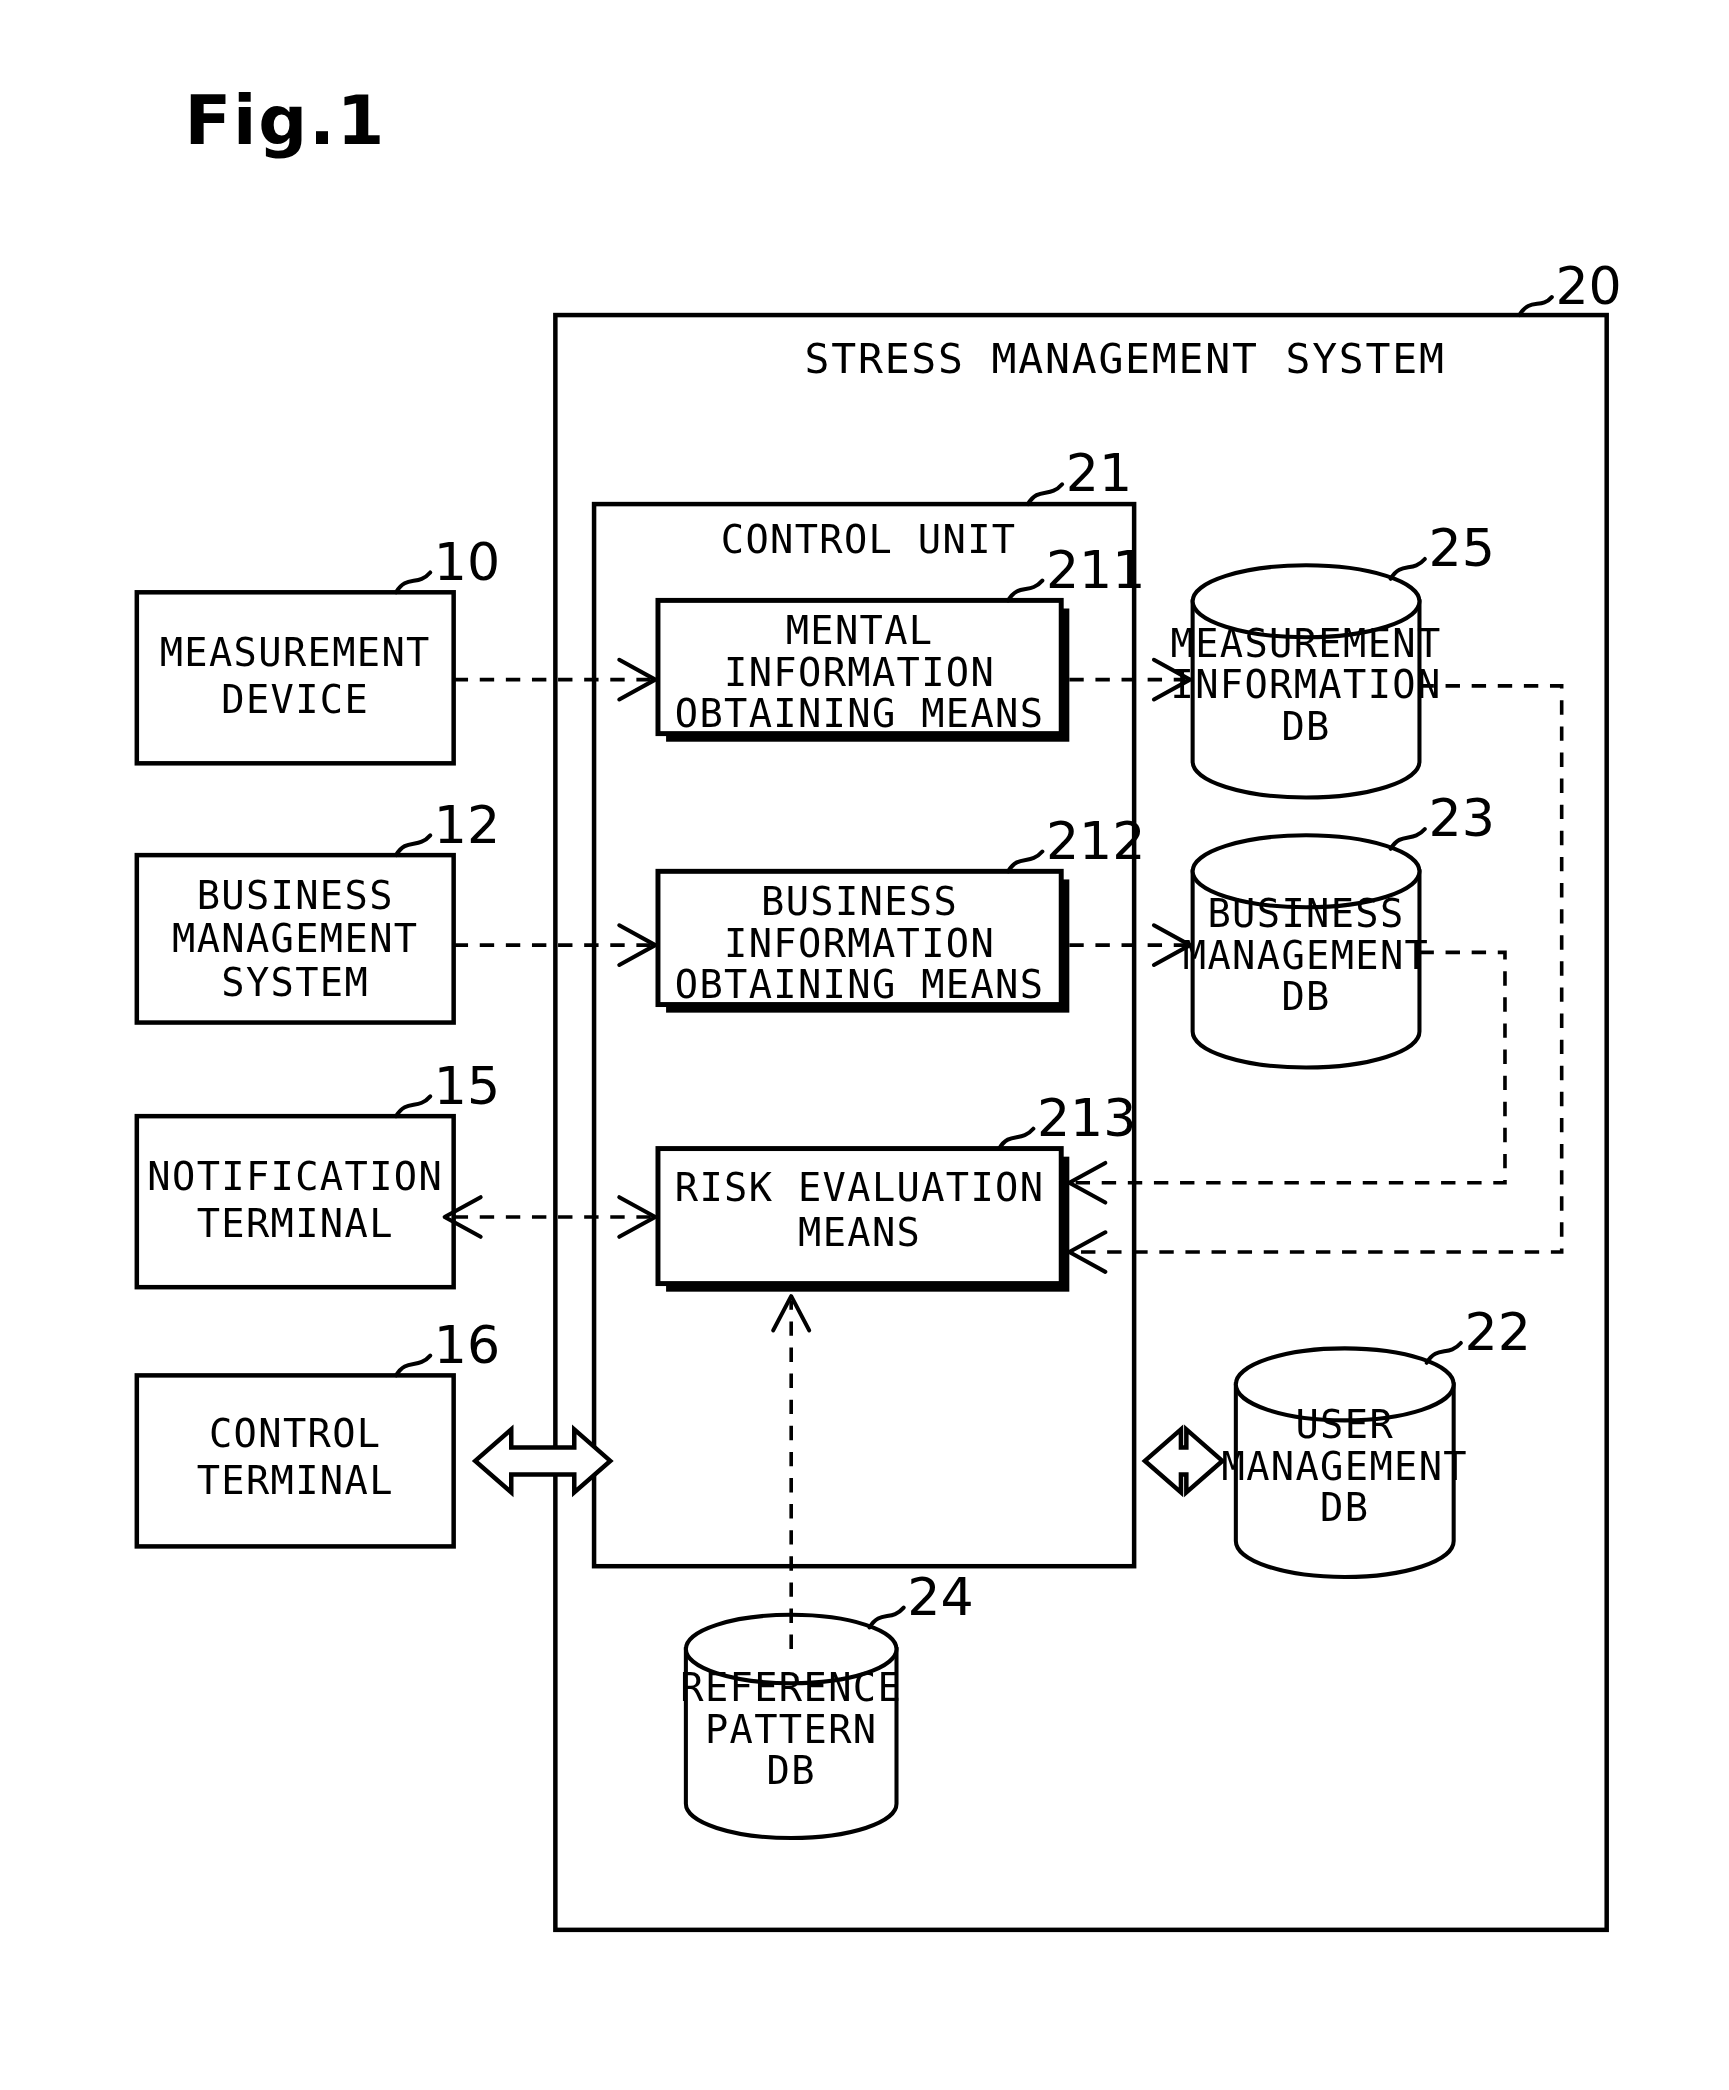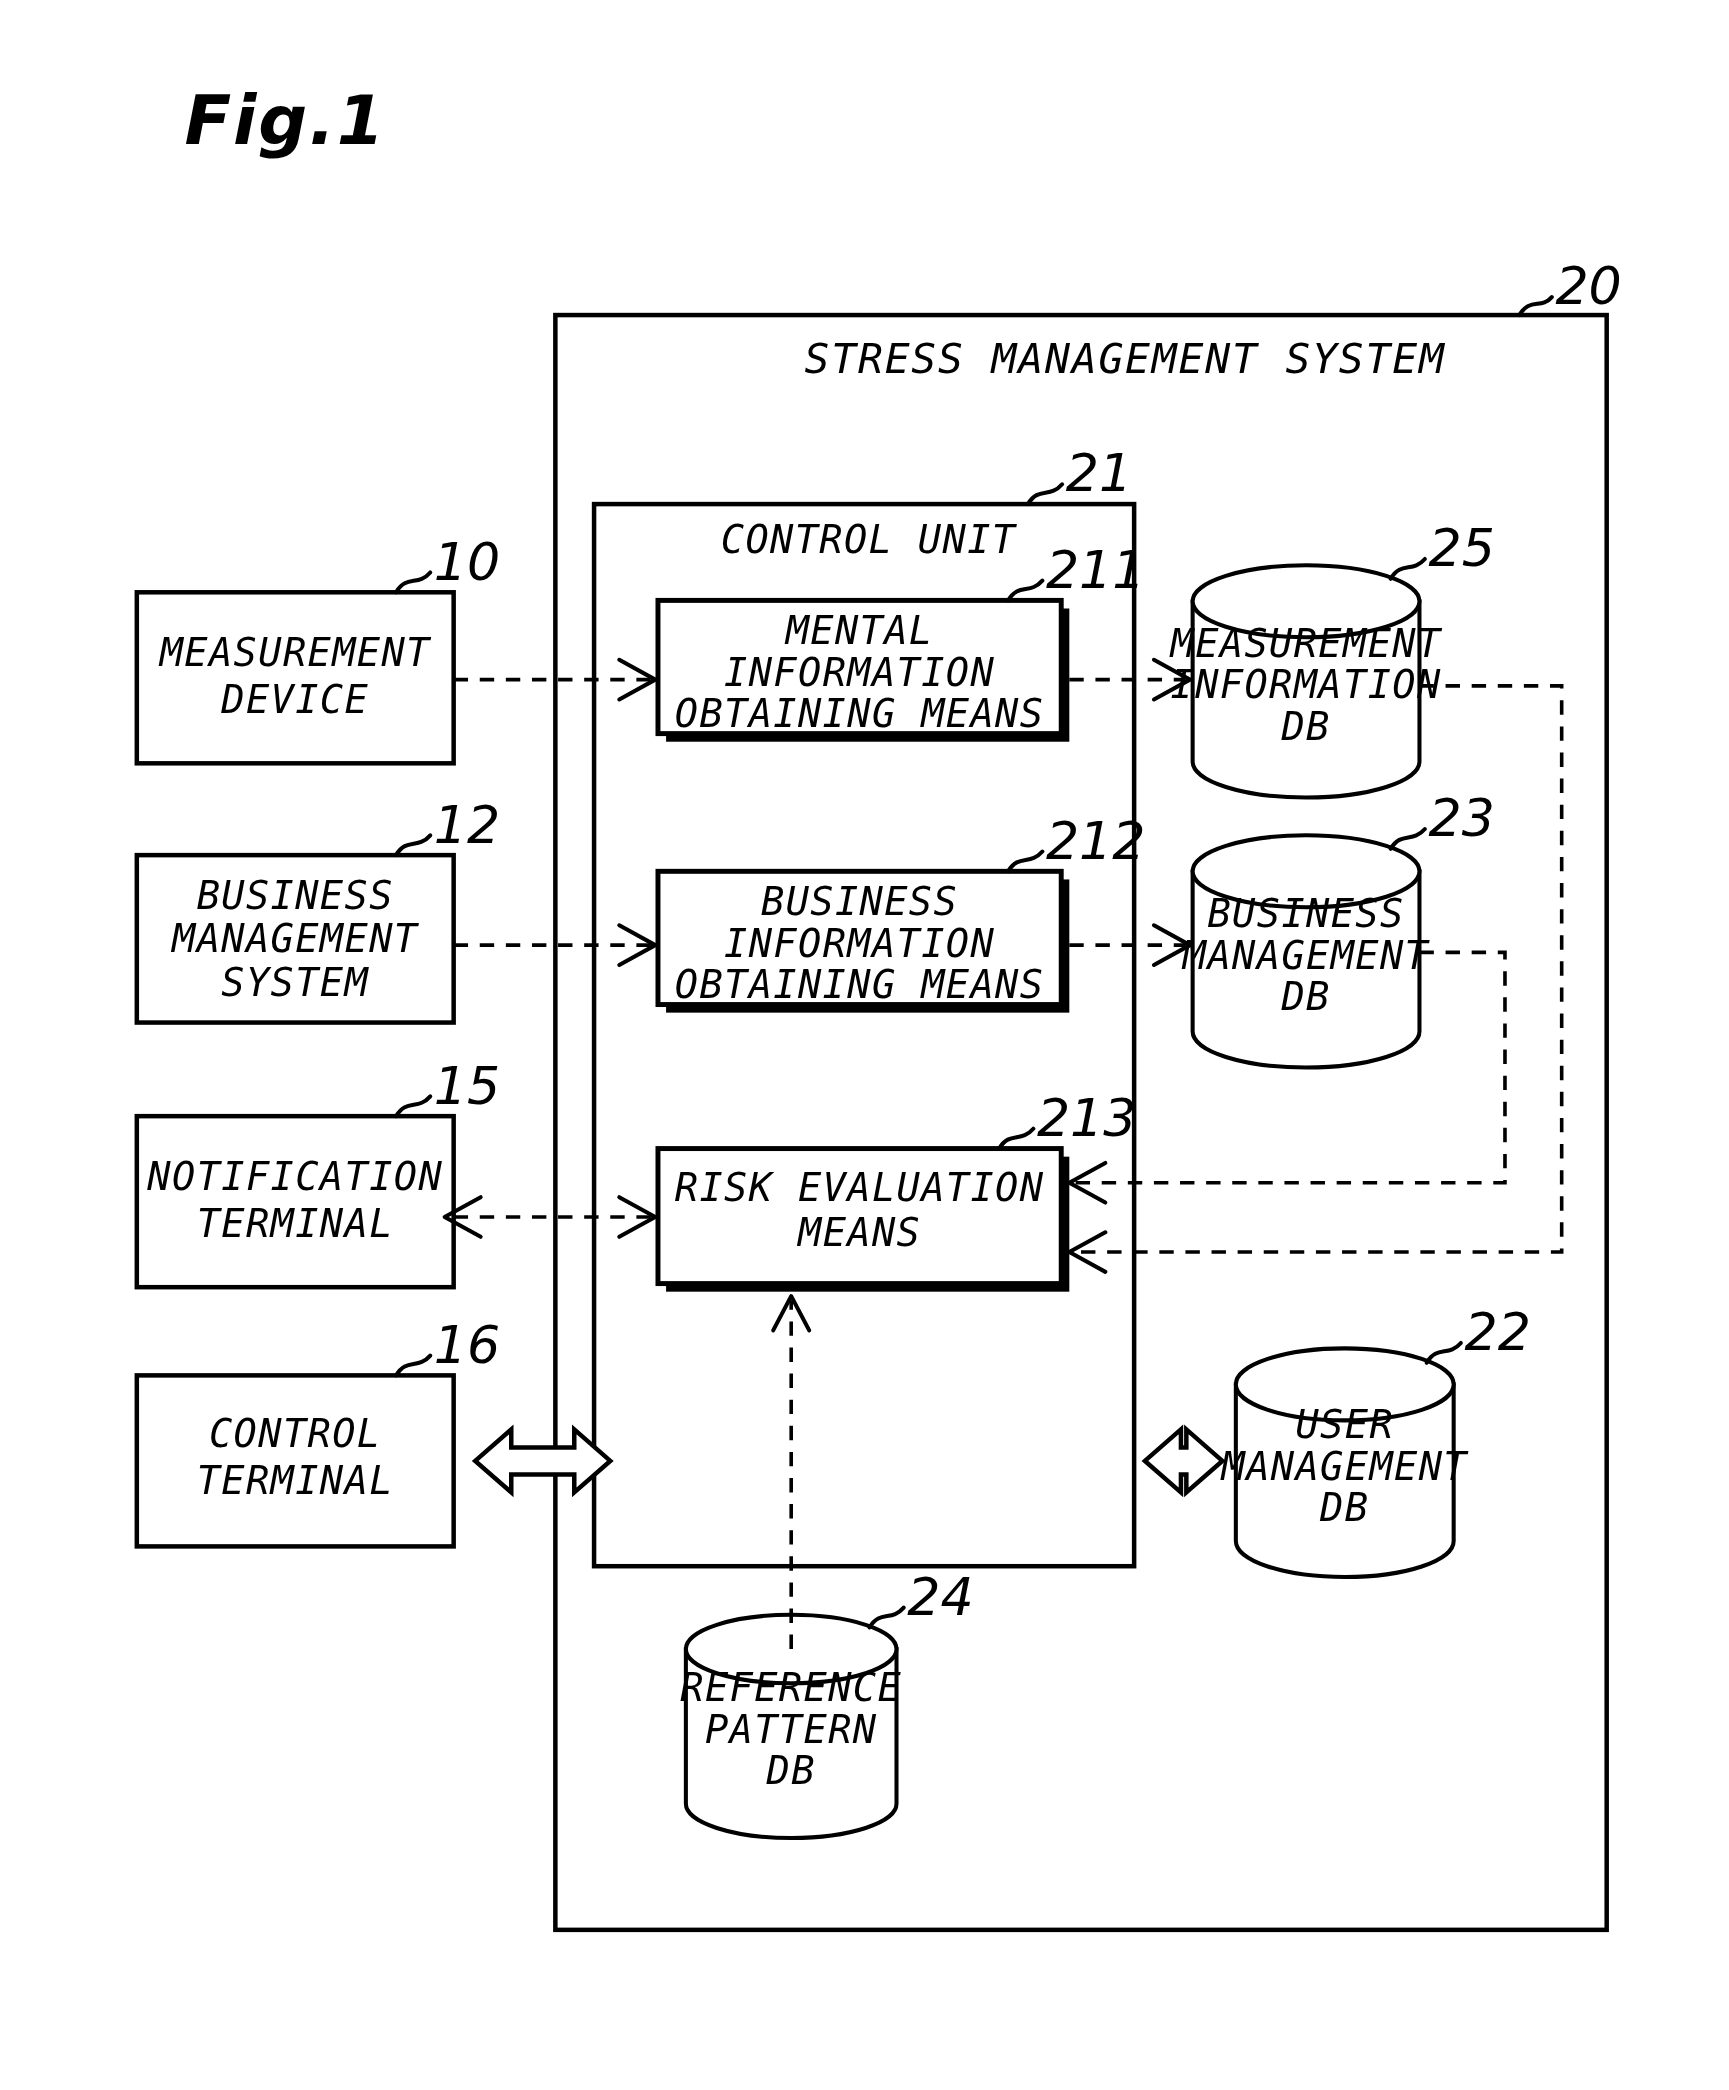--- a/index.html
+++ b/index.html
@@ -13,21 +13,20 @@
     font-family: "DejaVu Sans Mono", monospace;
     overflow: hidden;
     position: relative;
   }
   #figure-root {
     position: absolute;
     left: 0;
     top: 0;
     width: 1730px;
     height: 2091px;
-    font-style: italic;
   }
   svg.diagram {
     display: block;
     width: 1730px;
     height: 2091px;
   }
   .fig-title {
     font-family: "DejaVu Sans", sans-serif;
     font-weight: bold;
     font-size: 76px;

